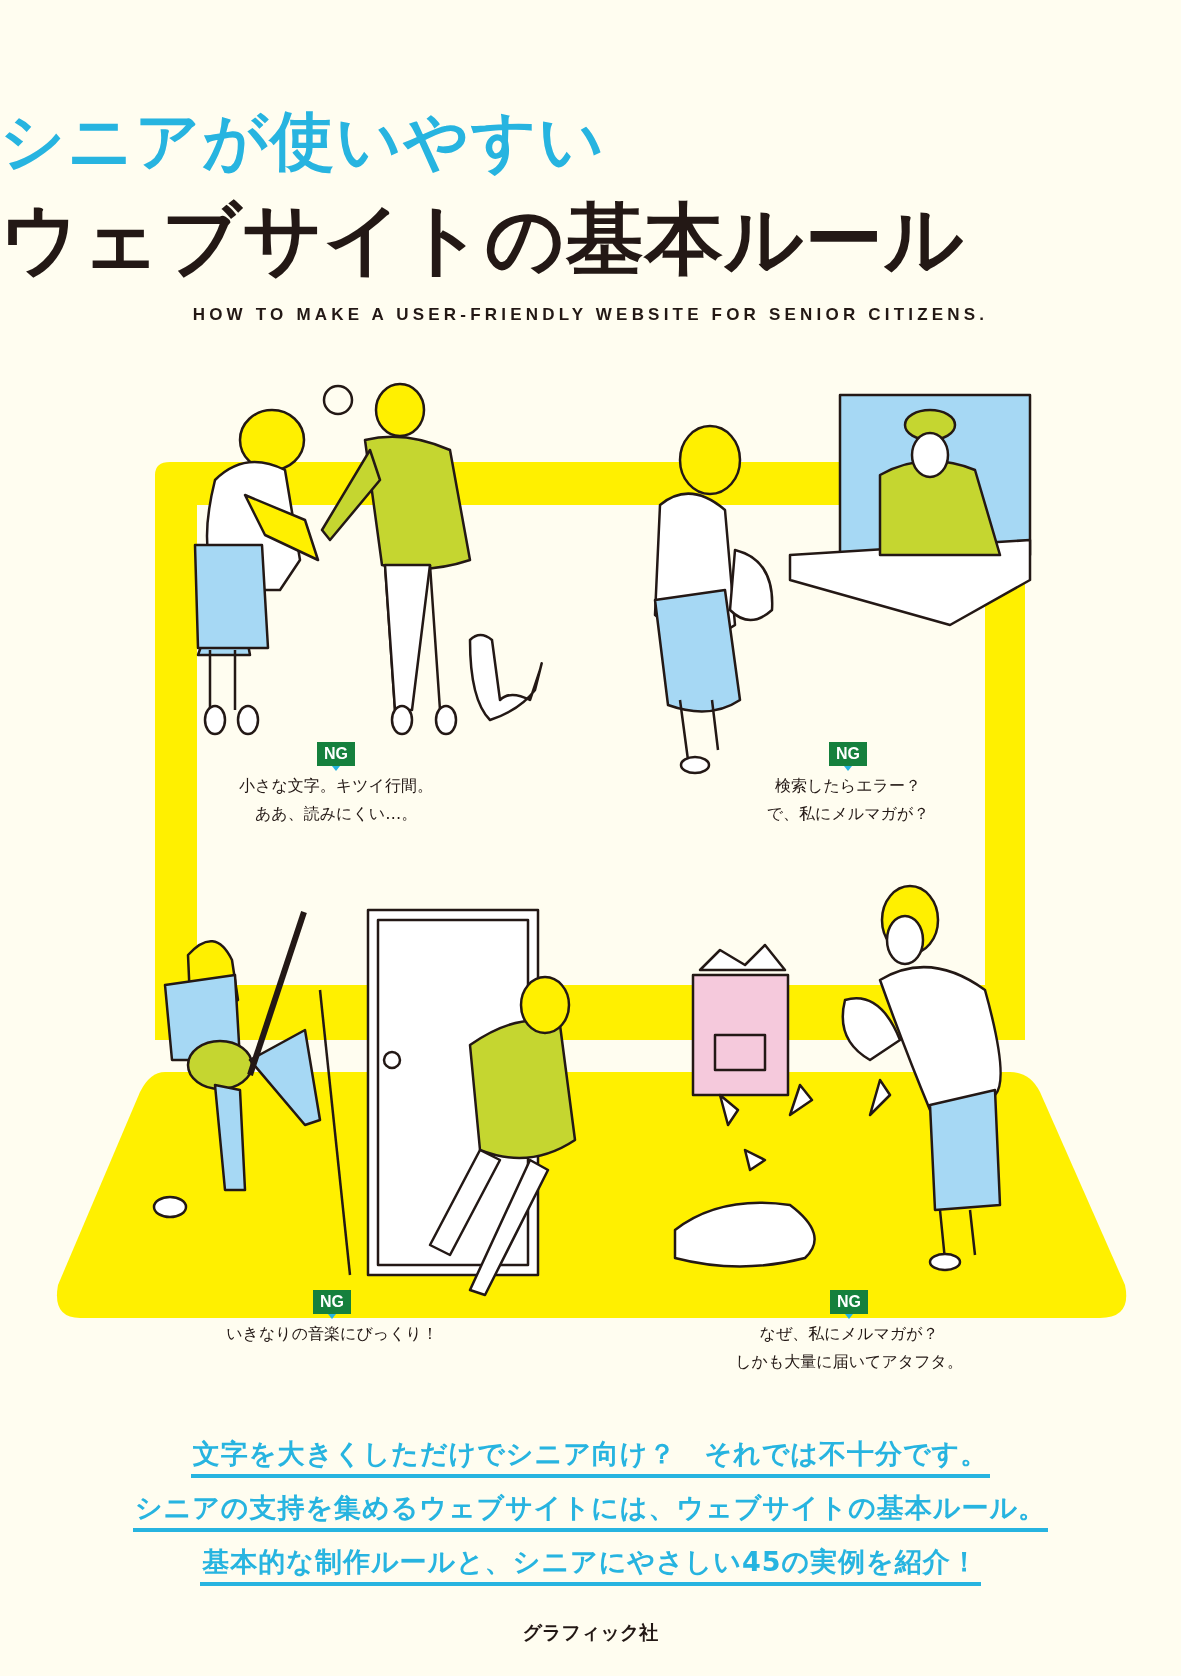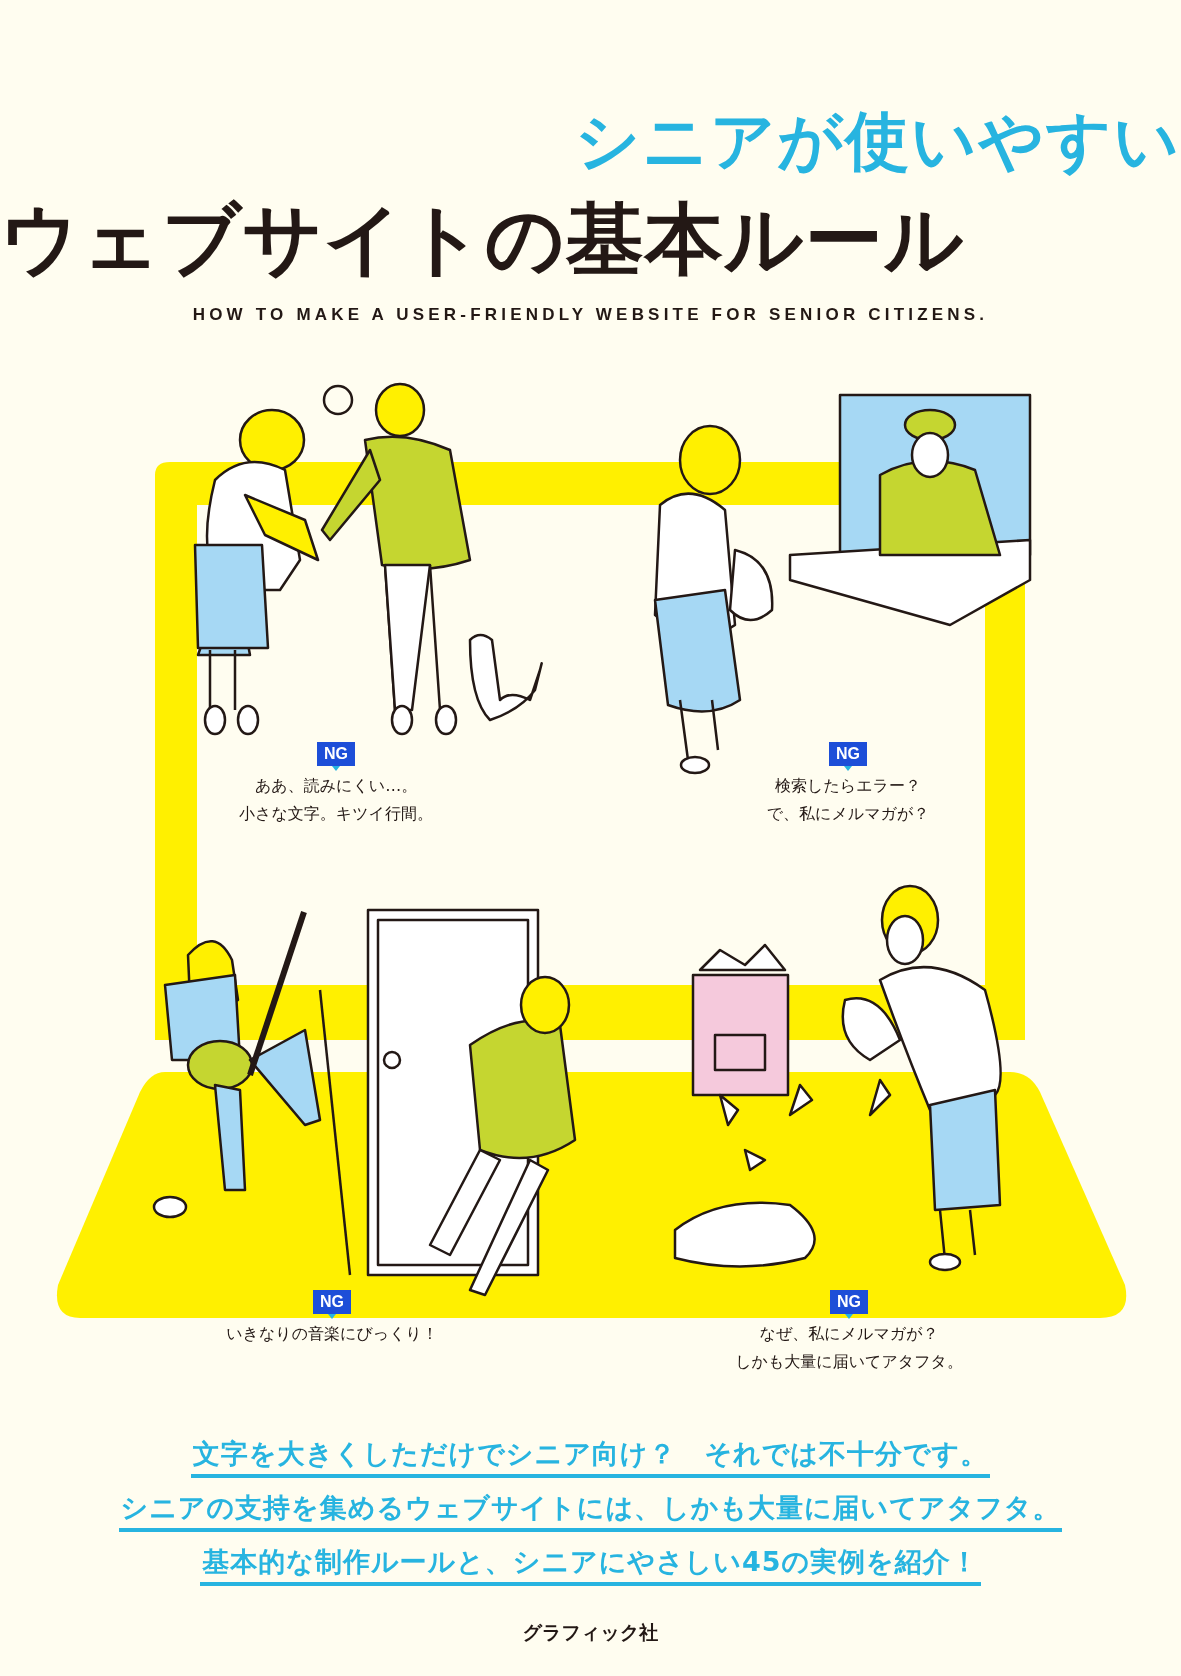--- a/index.html
+++ b/index.html
@@ -1,34 +1,34 @@
 <!DOCTYPE html>
 <html><head>
 <meta charset="utf-8">
 <style>
   * { margin: 0; padding: 0; box-sizing: border-box; }
   html, body { width: 1181px; height: 1676px; background: #fffdf0; overflow: hidden; }
   body { position: relative; font-family: "DejaVu Sans", sans-serif; color: #231815; }
   .abs { position: absolute; }
   .title-sub {
-    left: 0; width: 1181px; top: 98px; text-align: right;
+    left: 0; width: 1181px; top: 98px; text-align: left;
     font-size: 64px; font-weight: bold; color: #27b4e0; letter-spacing: 2px;
   }
   .title-main {
     left: 0; width: 1181px; top: 188px; text-align: left;
     font-size: 78px; font-weight: bold; color: #231815; letter-spacing: 1px;
   }
   .title-en {
     left: 0; width: 1181px; top: 305px; text-align: center;
     font-size: 17px; font-weight: bold; letter-spacing: 4.2px; color: #231815;
     font-family: "Liberation Sans", sans-serif;
   }
   svg.art { left: 0; top: 0; width: 1181px; height: 1676px; }
   .ng {
-    width: 38px; height: 24px; background: #1d4ed8; color: #fff; font-weight: bold;
+    width: 38px; height: 24px; background: #15803d; color: #fff; font-weight: bold;
     font-size: 16px; text-align: center; line-height: 24px; font-family: "Liberation Sans", sans-serif;
   }
   .ng::after {
     content: ""; position: absolute; left: 15px; top: 24px;
     border-left: 4px solid transparent; border-right: 4px solid transparent; border-top: 5px solid #27b4e0;
   }
   .caption { text-align: center; font-size: 16px; line-height: 28px; color: #231815; width: 320px; }
   .tag {
     left: 0; width: 1181px; text-align: center; font-size: 27px; font-weight: bold;
     color: #27b4e0; letter-spacing: 1px;
@@ -113,22 +113,22 @@
     <ellipse cx="945" cy="1262" rx="15" ry="8" fill="#fff"></ellipse>
   </g>
 </svg>
 
 <div class="abs title-sub">シニアが使いやすい</div>
 <div class="abs title-main">ウェブサイトの基本ルール</div>
 <div class="abs title-en">HOW TO MAKE A USER-FRIENDLY WEBSITE FOR SENIOR CITIZENS.</div>
 
 <div class="abs ng" style="left:317px;top:742px;">NG</div>
 <div class="abs caption" style="left:176px;top:772px;">
+  <div>小さな文字。キツイ行間。</div>
   <div>ああ、読みにくい…。</div>
-  <div>小さな文字。キツイ行間。</div>
 </div>
 
 <div class="abs ng" style="left:829px;top:742px;">NG</div>
 <div class="abs caption" style="left:688px;top:772px;">
   <div>検索したらエラー？</div>
   <div>で、私にメルマガが？</div>
 </div>
 
 <div class="abs ng" style="left:313px;top:1290px;">NG</div>
 <div class="abs caption" style="left:172px;top:1320px;">
@@ -138,19 +138,19 @@
 <div class="abs ng" style="left:830px;top:1290px;">NG</div>
 <div class="abs caption" style="left:689px;top:1320px;">
   <div>なぜ、私にメルマガが？</div>
   <div>しかも大量に届いてアタフタ。</div>
 </div>
 
 <div class="abs tag" style="top:1436px;">
   <span>文字を大きくしただけでシニア向け？　それでは不十分です。</span>
 </div>
 <div class="abs tag" style="top:1490px;">
-  <span>シニアの支持を集めるウェブサイトには、しかも大量に届いてアタフタ。</span>
+  <span>シニアの支持を集めるウェブサイトには、ウェブサイトの基本ルール。</span>
 </div>
 <div class="abs tag" style="top:1544px;">
   <span>基本的な制作ルールと、シニアにやさしい45の実例を紹介！</span>
 </div>
 
 <div class="abs publisher">グラフィック社</div>
 
 </body></html>

